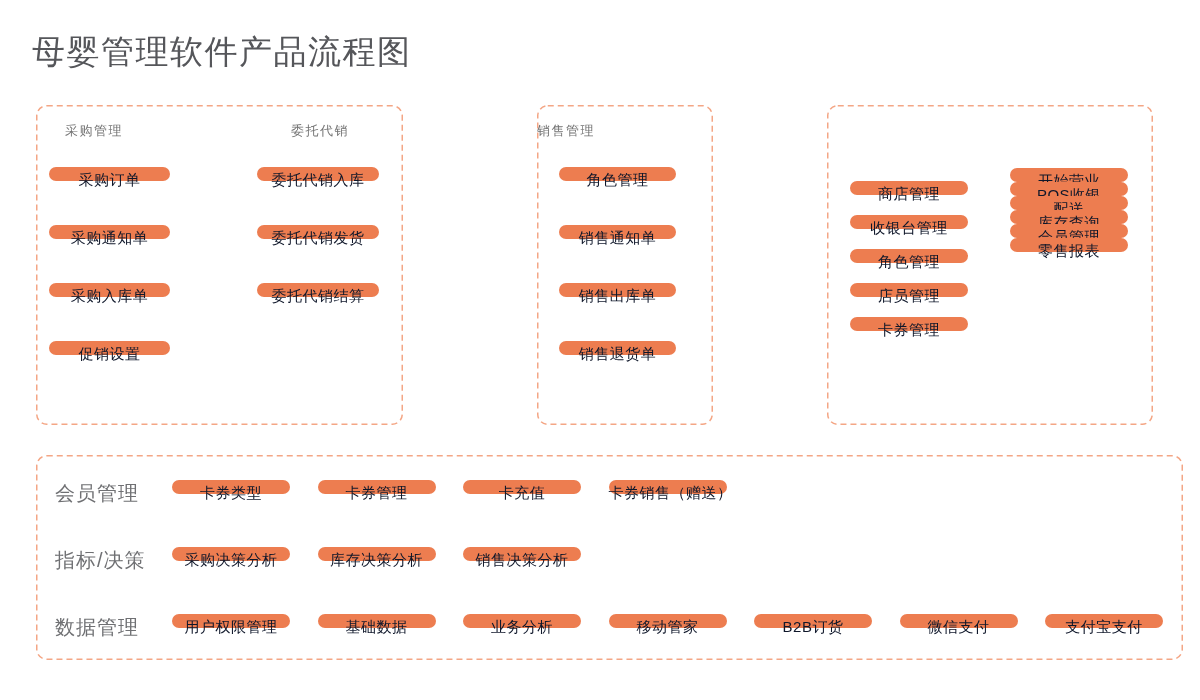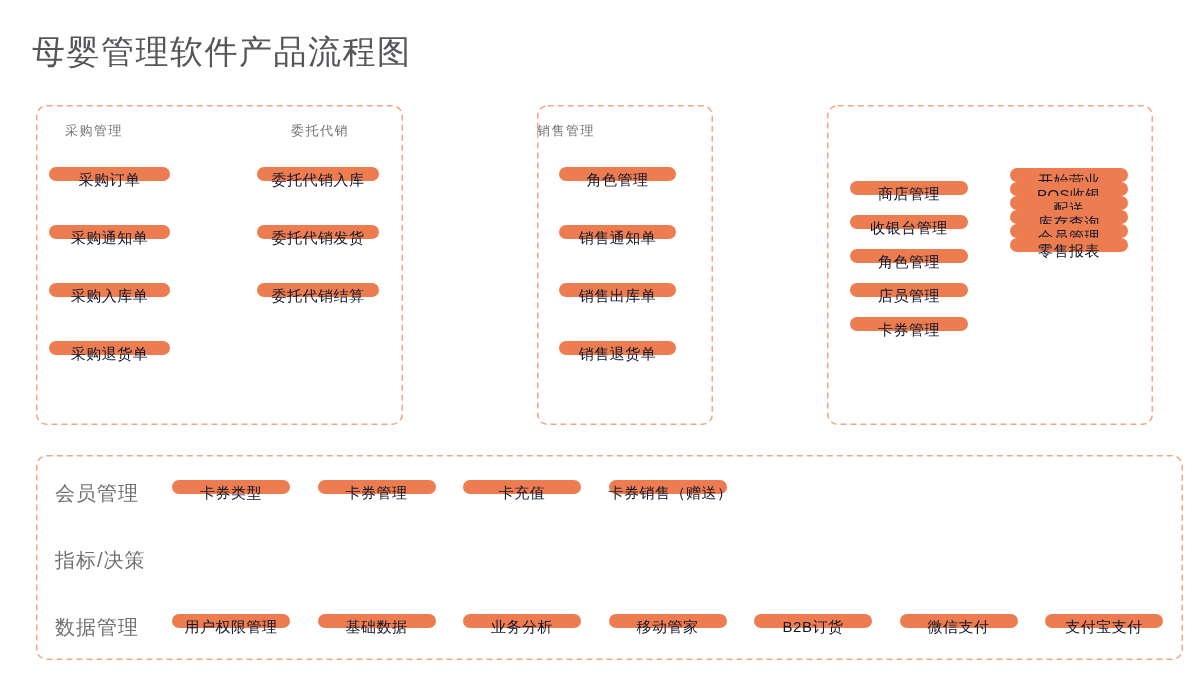--- a/index.html
+++ b/index.html
@@ -64,21 +64,21 @@
   <section class="panel" id="panel-procurement">
     <svg class="pborder" width="367" height="320">
       <rect x="0.75" y="0.75" width="365.5" height="318.5" rx="10" fill="none" stroke="#F4A685" stroke-width="1.5" stroke-dasharray="6 4"></rect>
     </svg>
     <div class="panel-header h-purchase">采购管理</div>
     <div class="panel-header h-consign">委托代销</div>
     <div class="col col-purchase">
       <div class="pill">采购订单</div>
       <div class="pill">采购通知单</div>
       <div class="pill">采购入库单</div>
-      <div class="pill">采购退货单</div>
+      <div class="pill">促销设置</div>
     </div>
     <div class="col col-consign">
       <div class="pill">委托代销入库</div>
       <div class="pill">委托代销发货</div>
       <div class="pill">委托代销结算</div>
     </div>
   </section>
 
   <section class="panel" id="panel-sales">
     <svg class="pborder" width="176" height="320">
@@ -121,20 +121,25 @@
 
     <div class="f-label l-0">会员管理</div>
     <div class="row-pills r-0">
       <div class="pill">卡券类型</div>
       <div class="pill">卡券管理</div>
       <div class="pill">卡充值</div>
       <div class="pill">卡券销售（赠送）</div>
     </div>
 
     <div class="f-label l-1">指标/决策</div>
+    <div class="row-pills r-1">
+      <div class="pill">采购决策分析</div>
+      <div class="pill">库存决策分析</div>
+      <div class="pill">销售决策分析</div>
+    </div>
 
     <div class="f-label l-2">数据管理</div>
     <div class="row-pills r-2">
       <div class="pill">用户权限管理</div>
       <div class="pill">基础数据</div>
       <div class="pill">业务分析</div>
       <div class="pill">移动管家</div>
       <div class="pill">B2B订货</div>
       <div class="pill">微信支付</div>
       <div class="pill">支付宝支付</div>

